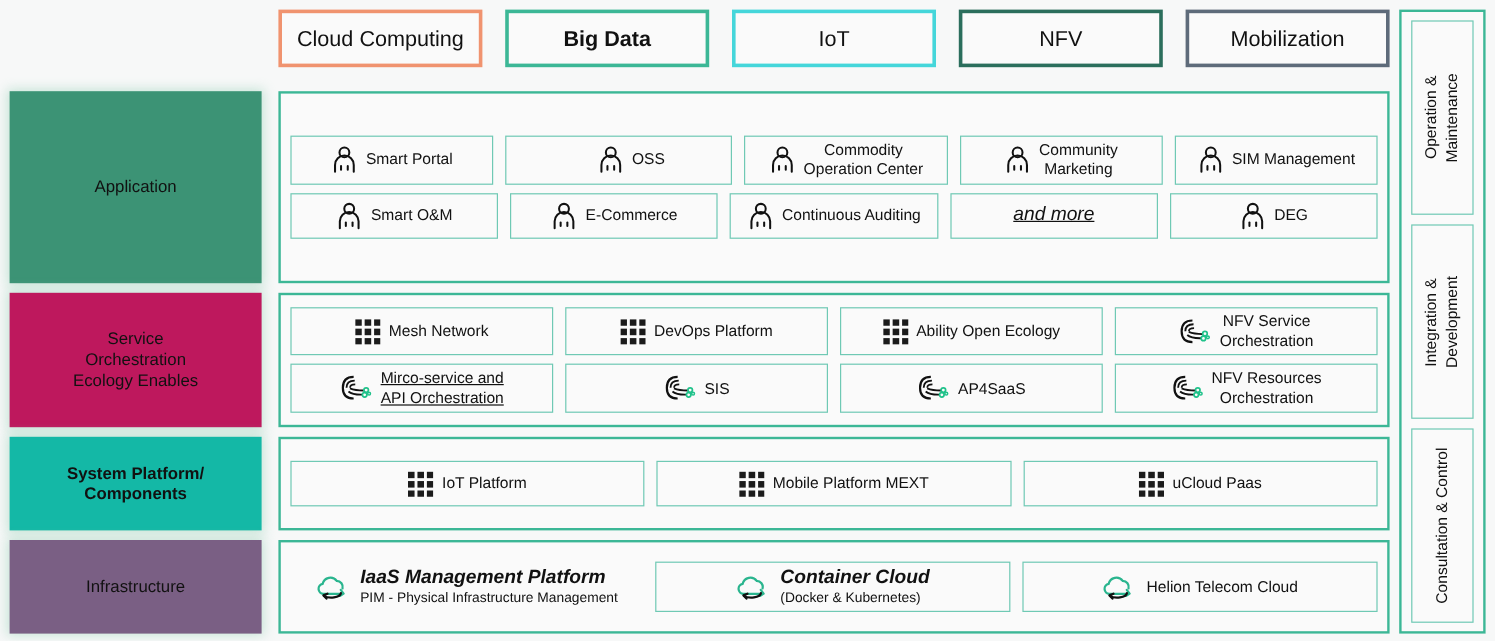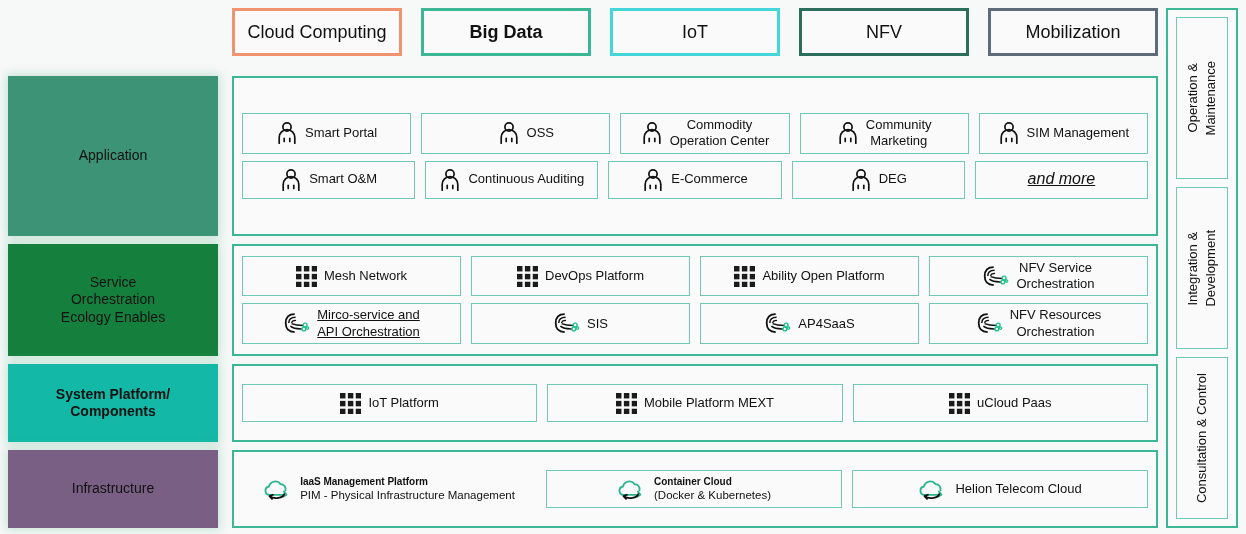--- a/index.html
+++ b/index.html
@@ -86,21 +86,21 @@
     font-size:13px;
     line-height:1.35;
     white-space:pre-line;
   }
 
   
   .ico{flex:0 0 auto;display:inline-flex;align-items:center;justify-content:center;}
   .ico svg{display:block;}
 
   .em-under{font-style:italic;text-decoration:underline;font-size:16px;}
-  .bold{font-weight:bold;font-size:10px;}
+  .bold{font-weight:bold;font-size:16px;font-style:italic;}
   .sub{font-size:11.5px;}
   .stackline{display:flex;flex-direction:column;align-items:flex-start;line-height:1.25;}
   .stackline.ctr{align-items:center;}
 </style>
 </head>
 <body>
 
 <div class="canvas">
 
   <div class="layers">
@@ -220,57 +220,57 @@
               <div class="card center" style="flex: 1 1 0px;">
                 <span class="ico">
                   <svg width="22" height="24" viewBox="0 0 22 24">
                     <circle cx="11" cy="6" r="4.1" fill="none" stroke="#111" stroke-width="1.7"></circle>
                     <path d="M3.2 22.2 V16.4 A7.8 7.8 0 0 1 18.8 16.4 V22.2" fill="none" stroke="#111" stroke-width="1.7" stroke-linecap="round"></path>
                     <line x1="8.2" y1="17.4" x2="8.2" y2="20.4" stroke="#111" stroke-width="1.7" stroke-linecap="round"></line>
                     <line x1="13.8" y1="17.4" x2="13.8" y2="20.4" stroke="#111" stroke-width="1.7" stroke-linecap="round"></line>
                   </svg>
                 </span>
                 <span class="stackline ctr ">
+                  <span>E-Commerce</span>
+                </span>
+              </div>
+              <div class="card center" style="flex: 1 1 0px;">
+                <span class="ico">
+                  <svg width="22" height="24" viewBox="0 0 22 24">
+                    <circle cx="11" cy="6" r="4.1" fill="none" stroke="#111" stroke-width="1.7"></circle>
+                    <path d="M3.2 22.2 V16.4 A7.8 7.8 0 0 1 18.8 16.4 V22.2" fill="none" stroke="#111" stroke-width="1.7" stroke-linecap="round"></path>
+                    <line x1="8.2" y1="17.4" x2="8.2" y2="20.4" stroke="#111" stroke-width="1.7" stroke-linecap="round"></line>
+                    <line x1="13.8" y1="17.4" x2="13.8" y2="20.4" stroke="#111" stroke-width="1.7" stroke-linecap="round"></line>
+                  </svg>
+                </span>
+                <span class="stackline ctr ">
                   <span>Continuous Auditing</span>
                 </span>
               </div>
               <div class="card center" style="flex: 1 1 0px;">
-                <span class="ico">
-                  <svg width="22" height="24" viewBox="0 0 22 24">
-                    <circle cx="11" cy="6" r="4.1" fill="none" stroke="#111" stroke-width="1.7"></circle>
-                    <path d="M3.2 22.2 V16.4 A7.8 7.8 0 0 1 18.8 16.4 V22.2" fill="none" stroke="#111" stroke-width="1.7" stroke-linecap="round"></path>
-                    <line x1="8.2" y1="17.4" x2="8.2" y2="20.4" stroke="#111" stroke-width="1.7" stroke-linecap="round"></line>
-                    <line x1="13.8" y1="17.4" x2="13.8" y2="20.4" stroke="#111" stroke-width="1.7" stroke-linecap="round"></line>
-                  </svg>
-                </span>
-                <span class="stackline ctr ">
-                  <span>E-Commerce</span>
-                </span>
+                <span class="em-under">and more</span>
               </div>
               <div class="card center" style="flex: 1 1 0px;">
                 <span class="ico">
                   <svg width="22" height="24" viewBox="0 0 22 24">
                     <circle cx="11" cy="6" r="4.1" fill="none" stroke="#111" stroke-width="1.7"></circle>
                     <path d="M3.2 22.2 V16.4 A7.8 7.8 0 0 1 18.8 16.4 V22.2" fill="none" stroke="#111" stroke-width="1.7" stroke-linecap="round"></path>
                     <line x1="8.2" y1="17.4" x2="8.2" y2="20.4" stroke="#111" stroke-width="1.7" stroke-linecap="round"></line>
                     <line x1="13.8" y1="17.4" x2="13.8" y2="20.4" stroke="#111" stroke-width="1.7" stroke-linecap="round"></line>
                   </svg>
                 </span>
                 <span class="stackline ctr ">
                   <span>DEG</span>
                 </span>
               </div>
-              <div class="card center" style="flex: 1 1 0px;">
-                <span class="em-under">and more</span>
-              </div>
             </div>
           </div>
         </div>
         <div class="layer" style="flex: 1.45 1 0%;">
-          <div class="layer-label" style="background: #15803d; text-align: center;">
+          <div class="layer-label" style="background: #be185d; text-align: center;">
             <span class="stackline ctr ">
               <span>Service</span>
               <span>Orchestration</span>
               <span>Ecology Enables</span>
             </span>
           </div>
           <div class="layer-body">
             <div class="row">
               <div class="card center" style="flex: 1 1 0px;">
                 <span class="ico">
@@ -316,21 +316,21 @@
                     <rect x="15" y="0" width="5.2" height="5.2" fill="#1b1b1b"></rect>
                     <rect x="0" y="7.5" width="5.2" height="5.2" fill="#1b1b1b"></rect>
                     <rect x="7.5" y="7.5" width="5.2" height="5.2" fill="#1b1b1b"></rect>
                     <rect x="15" y="7.5" width="5.2" height="5.2" fill="#1b1b1b"></rect>
                     <rect x="0" y="15" width="5.2" height="5.2" fill="#1b1b1b"></rect>
                     <rect x="7.5" y="15" width="5.2" height="5.2" fill="#1b1b1b"></rect>
                     <rect x="15" y="15" width="5.2" height="5.2" fill="#1b1b1b"></rect>
                   </svg>
                 </span>
                 <span class="stackline ctr ">
-                  <span>Ability Open Platform</span>
+                  <span>Ability Open Ecology</span>
                 </span>
               </div>
               <div class="card center" style="flex: 1 1 0px;">
                 <span class="ico">
                   <svg width="27" height="25" viewBox="0 0 30 27">
                     <path d="M13 3 C5 3 3 8 3 13 C3 18 5 23 13 23" fill="none" stroke="#111" stroke-width="2"></path>
                     <path d="M14 6.5 C8 6.5 6.4 9.7 6.4 13" fill="none" stroke="#111" stroke-width="1.7"></path>
                     <path d="M14.5 10 C11 10 9.7 11.4 9.7 13" fill="none" stroke="#111" stroke-width="1.6"></path>
                     <path d="M8.2 16.5 C12 19.8 17 19.5 21 19.5" fill="none" stroke="#111" stroke-width="1.7"></path>
                     <path d="M9.6 13.6 C14 15.4 18 15.6 22.4 15.6" fill="none" stroke="#111" stroke-width="1.7"></path>

